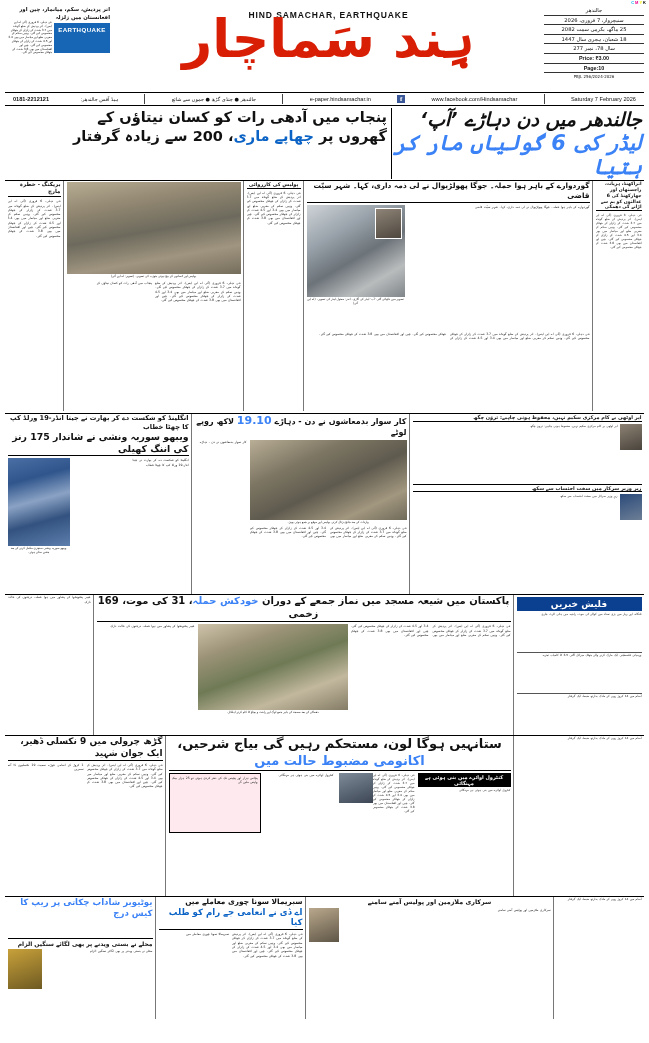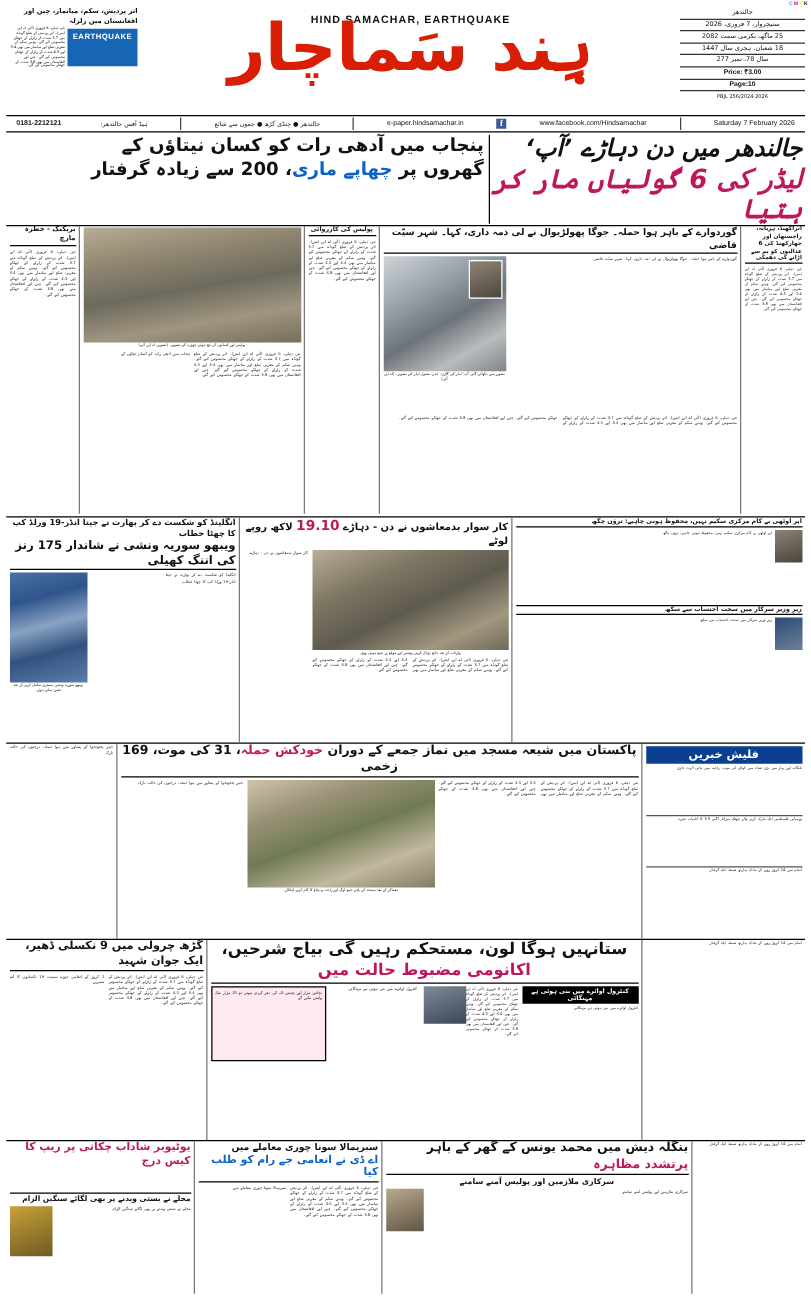--- a/index.html
+++ b/index.html
@@ -20,21 +20,21 @@
     direction: rtl;
     font-size: 3.1px;
     line-height: 4.3px;
     text-align: justify;
     color: #1a1a1a;
     font-family: "DejaVu Sans", sans-serif;
     overflow: hidden;
     word-spacing: 0.4px;
   }
   .body-text.s2 { font-size: 2.9px; line-height: 4.0px; }
-  .red { color: #be185d; }
+  .red { color: #3b82f6; }
   .blue { color: #0b63c5; }
 
   .photo { position: relative; overflow: hidden; background: #ccc; }
   .cap {
     direction: rtl; text-align: center;
     font-size: 2.9px; line-height: 3.6px;
     font-family: "DejaVu Sans", sans-serif;
     padding-top: 1px; color: #111;
   }
 
@@ -274,21 +274,21 @@
       <div class="subhl" style="font-size:5px;border-top:0.6px solid #000;border-bottom:0.6px solid #000;margin-top:2px">زیرِ وزیر سرکار میں سخت احتساب سے سکھ</div>
       <div style="display:flex;gap:2px;margin-top:2px">
         <div class="body-text s2" style="flex:1;height:70px">زیرِ وزیر سرکار میں سخت احتساب سے سکھ</div>
         <div class="portrait" style="width:22px;height:26px;
              background:linear-gradient(160deg,#2b4a7a,#6d7f96)"></div>
       </div>
     </div>
   </div>
 
   <div style="border-top:1.1px solid #000"></div>
-  <div class="cols" style="height:156px">
+  <div class="cols" style="height:140px">
     <div class="col" style="width:88px">
       <div class="body-text" style="height:136px">خیبر پختونخوا کے پشاور میں ہوا حملہ، درجنوں کی حالت نازک</div>
     </div>
 
     <div class="col vline" style="width:420px">
       <div class="subhl" style="font-size:10px;text-align:center;border-bottom:0.7px solid #000;padding-bottom:1px">
         <span>پاکستان میں شیعہ مسجد میں نماز جمعے کے دوران </span><span class="red">خودکش حملہ</span><span>، 31 کی موت، 169 زخمی</span>
       </div>
       <div style="display:flex;gap:3px;margin-top:2px">
         <div class="body-text" style="width:98px;height:112px">خیبر پختونخوا کے پشاور میں ہوا حملہ، درجنوں کی حالت نازک</div>
@@ -364,23 +364,20 @@
     <div class="col vline" style="width:150px">
       <div class="subhl" style="font-size:7.4px">سبریمالا سونا چوری معاملے میں</div>
       <div class="subhl blue" style="font-size:8.6px;border-bottom:0.7px solid #000;padding-bottom:1px">اے ڈی نے انعامی جے رام کو طلب کیا</div>
       <div style="display:flex;gap:3px;margin-top:2px">
         <div class="body-text" style="flex:1;height:86px">سبریمالا سونا چوری معاملے میں</div>
         <div class="body-text" style="flex:1;height:86px">نئی دہلی، 6 فروری (آئی اے این ایس)۔ اتر پردیش کے ضلع گونڈہ میں 3.7 شدت کے زلزلے کے جھٹکے محسوس کیے گئے۔ وہیں سکم کے مغربی ضلع اور میانمار میں بھی 3.4 اور 4.5 شدت کے زلزلے کے جھٹکے محسوس کیے گئے۔ چین اور افغانستان میں بھی 3.8 شدت کے جھٹکے محسوس کیے گئے۔</div>
       </div>
     </div>
 
     <div class="col vline" style="width:248px">
-      <div class="subhl" style="font-size:10px;border-bottom:0.7px solid #000;padding-bottom:1px">
-        <span>بنگلہ دیش میں محمد یونس کے گھر کے باہر </span><span class="red">پرتشدد مظاہرہ</span>
-      </div>
       <div class="subhl" style="font-size:6.4px;text-align:center;margin-top:1px">سرکاری ملازمین اور پولیس آمنے سامنے</div>
       <div style="display:flex;gap:3px;margin-top:2px">
         <div class="portrait" style="width:30px;height:34px;
              background:linear-gradient(160deg,#b9a88c,#5f5647)"></div>
         <div class="body-text" style="flex:1;height:76px;column-count:3;column-gap:4px">سرکاری ملازمین اور پولیس آمنے سامنے</div>
       </div>
     </div>
 
     <div class="col vline" style="flex:1">
       <div class="body-text s2" style="height:112px">آسام میں 14 کروڑ روپے کے مادک پدارتھ ضبط، ایک گرفتار</div>

